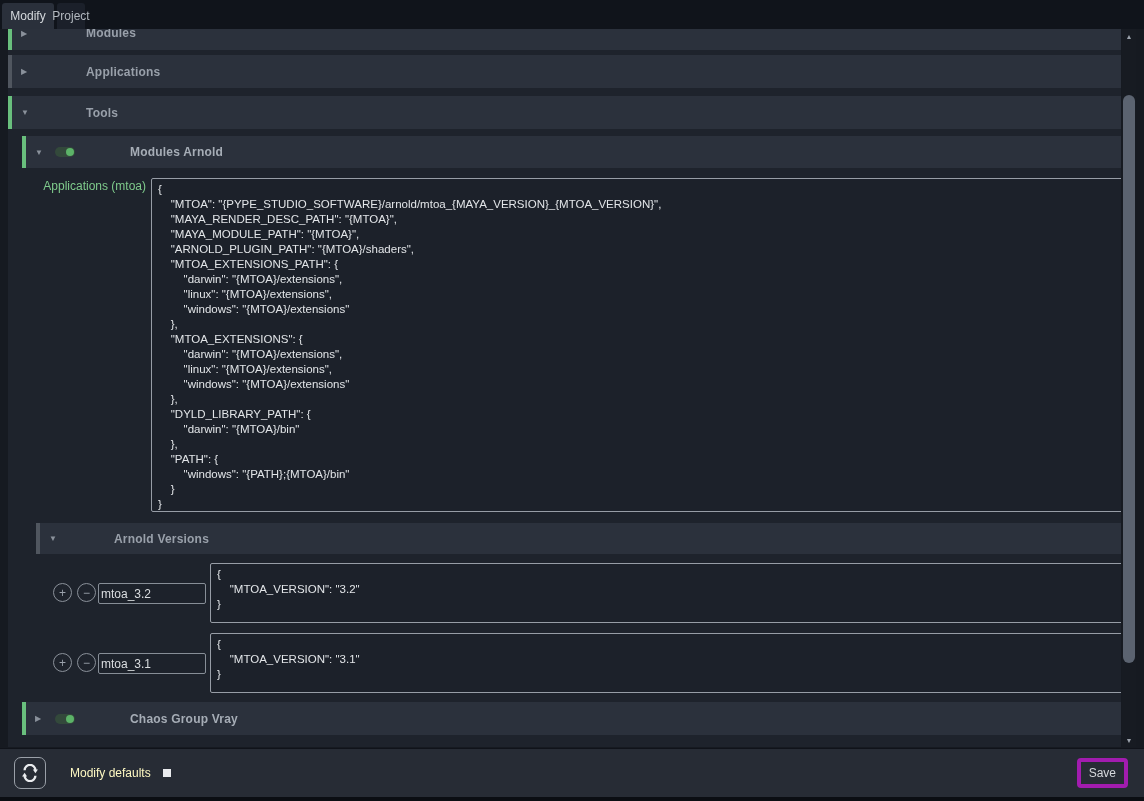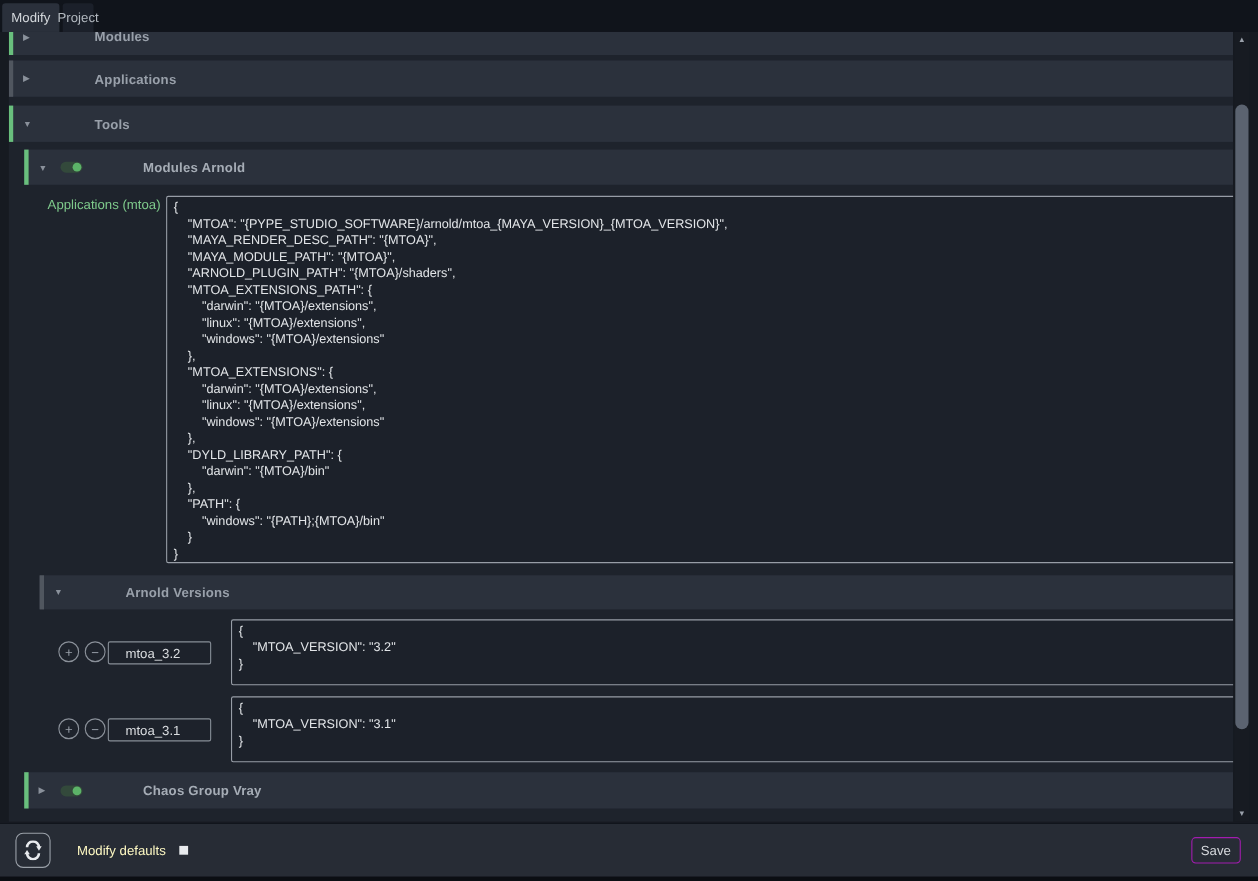--- a/index.html
+++ b/index.html
@@ -43,38 +43,38 @@
   }
   .env-json { left:143px; top:149px; width:974px; height:334px; }
   .ver-json1 { left:202px; top:534px; width:914px; height:60px; }
   .ver-json2 { left:202px; top:604px; width:914px; height:60px; }
   
   .circle-btn { position:absolute; width:19px; height:19px; border-radius:50%; border:1px solid #8a9099;
                 background:transparent; color:#9aa1ab; font-size:12px; line-height:16px;
                 display:flex; align-items:center; justify-content:center; cursor:default; }
   .r1 { top:554px; } .r2 { top:624px; }
   .btn-add { left:45px; } .btn-rem { left:69px; }
-  .ver-input { position:absolute; left:90px; width:94px; height:21px; background:#1d222b;
+  .ver-input { position:absolute; left:90px; width:108px; height:21px; background:#1d222b;
                border:1px solid #878e97; border-radius:2px; color:#dadde0; font-size:12px;
-               padding:0 15px; outline:none; font-family:inherit; }
+               padding:0 2px; outline:none; font-family:inherit; }
   .vi1 { top:554px; } .vi2 { top:624px; }
   
   .scrollbar { position:absolute; left:1122px; top:29px; width:14px; height:718px; background:#171b22; }
   .sb-arrow { position:absolute; left:0; width:14px; height:14px; display:flex; align-items:center;
               justify-content:center; font-size:7px; color:#9aa1ab; }
   .sb-up { top:0; } .sb-down { bottom:0; }
   .sb-thumb { position:absolute; left:1px; top:66px; width:12px; height:568px; background:#5b6370; border-radius:6px; }
   
   .footer { position:absolute; left:0; top:748px; width:1144px; height:49px; background:#272c35;
             border-top:1px solid #10131a; display:flex; align-items:center; }
   .refresh-btn { margin-left:14px; width:32px; height:32px; border:1px solid #9aa0a8; border-radius:7px;
                  background:transparent; display:flex; align-items:center; justify-content:center; cursor:default; }
   .modify-label { margin-left:24px; font-size:12px; color:#fef9c3; }
   .modify-check { margin-left:12px; width:8px; height:8px; background:#e9ebee; }
-  .save-btn { margin-left:auto; margin-right:16px; border:1px solid #a21caf; border-radius:4px;
+  .save-btn { margin-left:auto; margin-right:16px; border:4px solid #a21caf; border-radius:4px;
               background:transparent; color:#d6d9dd; font-size:12px; padding:4px 8px;
               font-family:inherit; cursor:default; }
   .bottom-strip { position:absolute; left:0; top:797px; width:1144px; height:4px; background:#0b0e13; }
 </style>
 </head>
 <body>
 
 <div class="topbar">
   <div class="tab active">Modify</div>
   <div class="tab inactive">Project</div>

